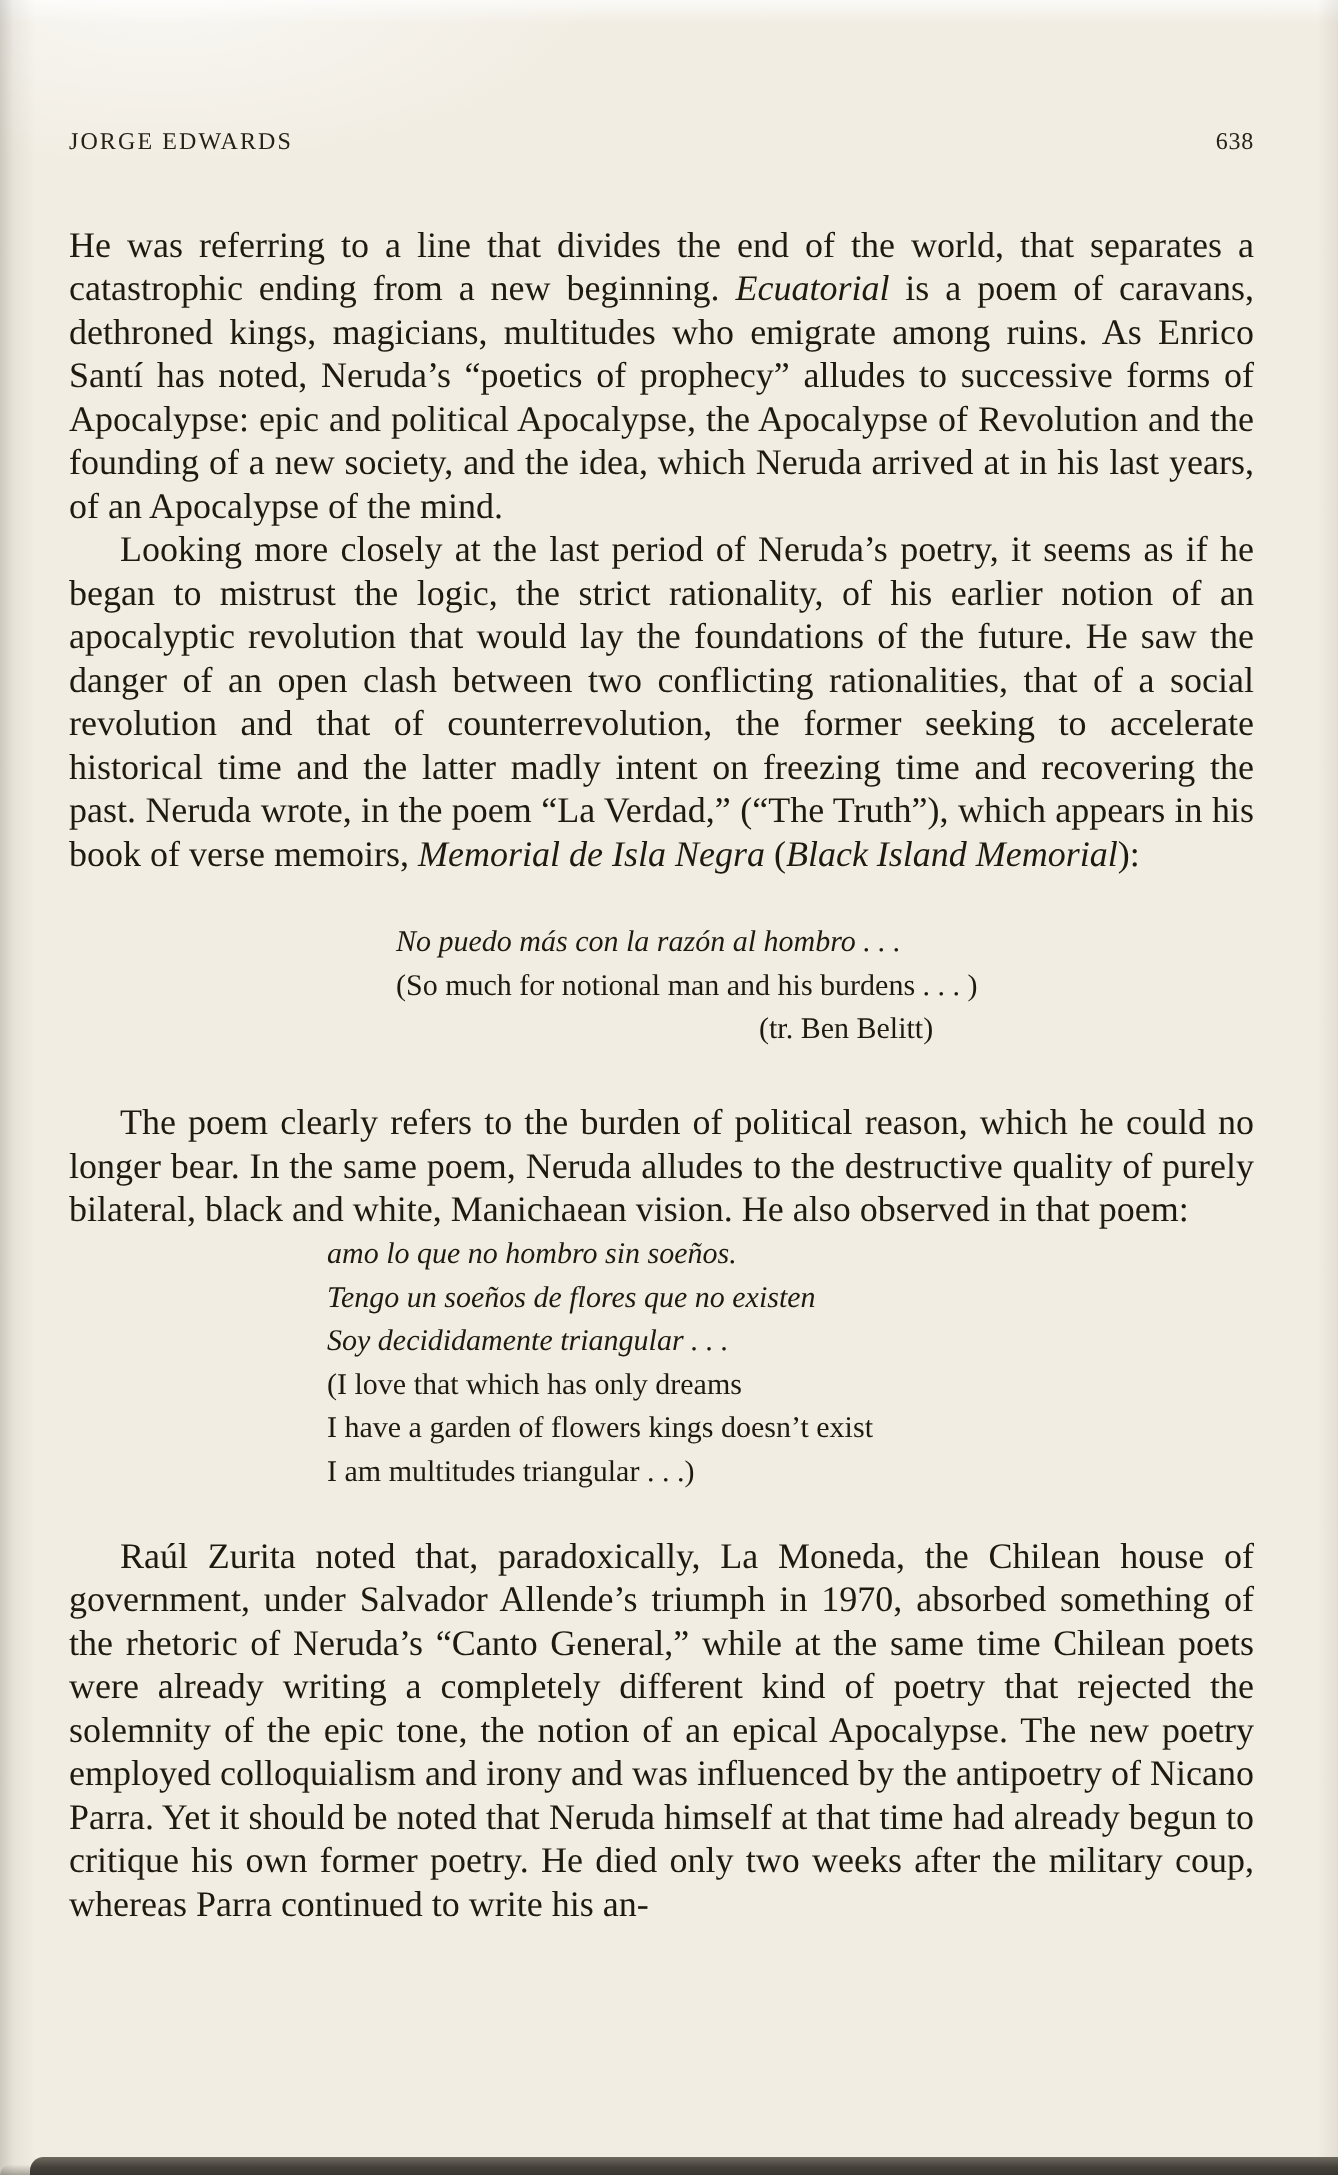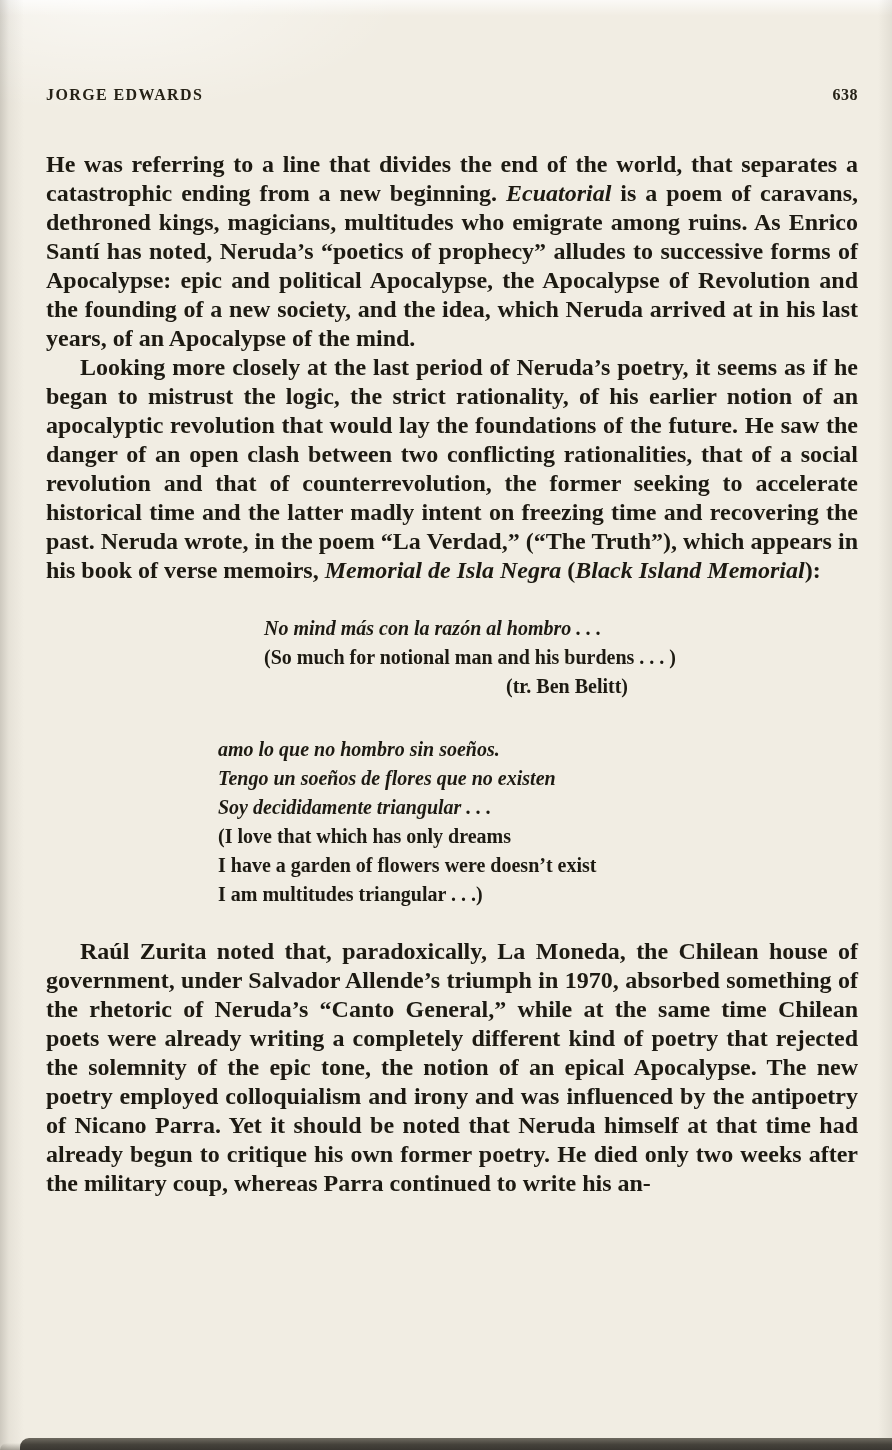--- a/index.html
+++ b/index.html
@@ -17,23 +17,22 @@
     inset: 0;
     background:
       linear-gradient(90deg, rgba(98,93,82,0.25) 0px, rgba(98,93,82,0.08) 9px, rgba(0,0,0,0) 24px),
       linear-gradient(270deg, rgba(98,93,82,0.10) 0px, rgba(0,0,0,0) 14px),
       linear-gradient(180deg, rgba(255,255,255,0.70) 0px, rgba(255,255,255,0.00) 16px),
       radial-gradient(ellipse 420px 160px at 12% 0%, rgba(255,255,255,0.55), rgba(255,255,255,0) 70%),
       #f1ede3;
   }
   .page {
     position: relative;
-    padding: 86px 34px 0 46px;
+    padding: 86px 56px 0 46px;
     box-sizing: border-box;
-    font-weight: bold;
   }
   .running-head {
     display: flex;
     justify-content: space-between;
     align-items: baseline;
     font-size: 16px;
     letter-spacing: 1.4px;
     color: #262217;
     margin-bottom: 46px;
   }
@@ -84,32 +83,33 @@
     <div class="running-head">
       <span>JORGE EDWARDS</span>
       <span class="pagenum">638</span>
     </div>
 
     <p class="para"><span>He was referring to a line that divides the end of the world, that separates a catastrophic ending from a new beginning. </span><em>Ecuatorial</em><span> is a poem of caravans, dethroned kings, magicians, multitudes who emigrate among ruins. As Enrico Santí has noted, Neruda’s “poetics of prophecy” alludes to successive forms of Apocalypse: epic and political Apocalypse, the Apocalypse of Revolution and the founding of a new society, and the idea, which Neruda arrived at in his last years, of an Apocalypse of the mind.</span></p>
 
     <p class="para indent"><span>Looking more closely at the last period of Neruda’s poetry, it seems as if he began to mistrust the logic, the strict rationality, of his earlier notion of an apocalyptic revolution that would lay the foundations of the future. He saw the danger of an open clash between two conflicting rationalities, that of a social revolution and that of counterrevolution, the former seeking to accelerate historical time and the latter madly intent on freezing time and recovering the past. Neruda wrote, in the poem “La Verdad,” (“The Truth”), which appears in his book of verse memoirs, </span><em>Memorial de Isla Negra</em><span> (</span><em>Black Island Memorial</em><span>):</span></p>
 
     <div class="quote quote1">
-      <div class="qline italic">No mind más con la razón al hombro . . .</div>
+      <div class="qline italic">No puedo más con la razón al hombro . . .</div>
       <div class="qline">(So much for notional man and his burdens . . . )</div>
       <div class="qline attribution">(tr. Ben Belitt)</div>
     </div>
 
+    <p class="para indent">The poem clearly refers to the burden of political reason, which he could no longer bear. In the same poem, Neruda alludes to the destructive quality of purely bilateral, black and white, Manichaean vision. He also observed in that poem:</p>
 
     <div class="quote quote2">
       <div class="qline italic">amo lo que no hombro sin soeños.</div>
       <div class="qline italic">Tengo un soeños de flores que no existen</div>
       <div class="qline italic">Soy decididamente triangular . . .</div>
       <div class="qline">(I love that which has only dreams</div>
-      <div class="qline">I have a garden of flowers were doesn’t exist</div>
+      <div class="qline">I have a garden of flowers kings doesn’t exist</div>
       <div class="qline">I am multitudes triangular . . .)</div>
     </div>
 
     <p class="para indent">Raúl Zurita noted that, paradoxically, La Moneda, the Chilean house of government, under Salvador Allende’s triumph in 1970, absorbed something of the rhetoric of Neruda’s “Canto General,” while at the same time Chilean poets were already writing a completely different kind of poetry that rejected the solemnity of the epic tone, the notion of an epical Apocalypse. The new poetry employed colloquialism and irony and was influenced by the antipoetry of Nicano Parra. Yet it should be noted that Neruda himself at that time had already begun to critique his own former poetry. He died only two weeks after the military coup, whereas Parra continued to write his an-</p>
 
   </div>
 
   <div class="bottom-edge"></div>
 </div>
 

